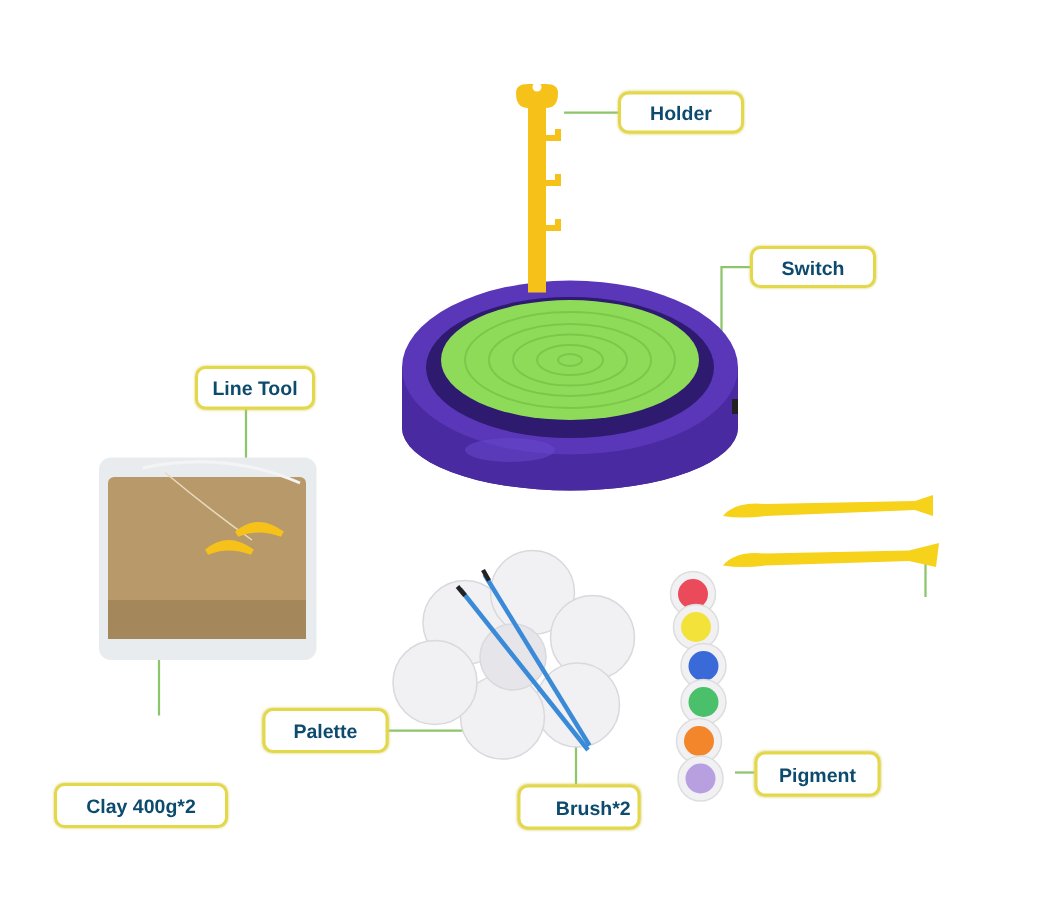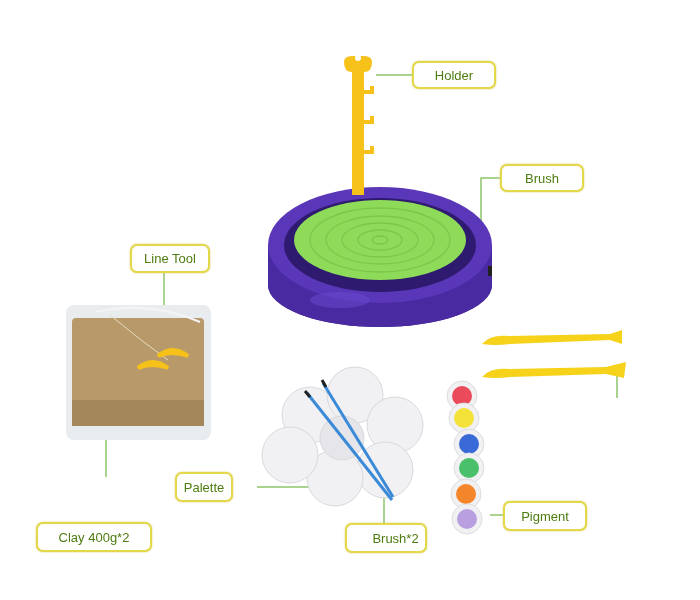--- a/index.html
+++ b/index.html
@@ -2,21 +2,21 @@
 <html><head>
 <meta charset="utf-8">
 <style>
   html, body { margin: 0; padding: 0; background: #ffffff; }
   body { width: 700px; height: 600px; position: relative; overflow: hidden; font-family: "Liberation Sans", sans-serif; }
   .stage { position: absolute; left: 0; top: 0; width: 700px; height: 600px; }
   .label {
     position: absolute; box-sizing: border-box;
     border: 2.5px solid #e3d84a; border-radius: 7px; background: #fff;
     box-shadow: 0 0 2px #d8cf6a;
-    font-weight: normal; font-size: 13px; color: #4d7c0f;
+    font-weight: bold; font-size: 13px; color: #0c4a6e;
     display: flex; align-items: center; justify-content: center;
     white-space: nowrap;
     text-align: center;
   }
   .art { position: absolute; left: 0; top: 0; }
 </style>
 </head>
 <body>
 
 <div class="stage">
@@ -104,20 +104,20 @@
       <circle cx="469" cy="468" r="15" fill="#f1f1f4" stroke="#ddd"></circle>
         <circle cx="469" cy="468" r="10" fill="#4ac06a"></circle>
       <circle cx="466" cy="494" r="15" fill="#f1f1f4" stroke="#ddd"></circle>
         <circle cx="466" cy="494" r="10" fill="#f3852a"></circle>
       <circle cx="467" cy="519" r="15" fill="#f1f1f4" stroke="#ddd"></circle>
         <circle cx="467" cy="519" r="10" fill="#b8a0e0"></circle>
     </g>
   </svg>
 
   <div class="label" style="left:412px;top:61px;width:84px;height:28px;">Holder</div>
-  <div class="label" style="left:500px;top:164px;width:84px;height:28px;">Brush</div>
+  <div class="label" style="left:500px;top:164px;width:84px;height:28px;">Switch</div>
   <div class="label" style="left:130px;top:244px;width:80px;height:29px;">Line Tool</div>
   <div class="label" style="left:36px;top:474px;width:116px;height:30px;margin-top:48px;">Clay 400g*2</div>
-  <div class="label" style="left:175px;top:472px;width:58px;height:30px;">Palette</div>
+  <div class="label" style="left:175px;top:472px;width:84px;height:30px;">Palette</div>
   <div class="label" style="left:345px;top:523px;width:82px;height:30px;padding-left:19px;">Brush*2</div>
   <div class="label" style="left:503px;top:501px;width:84px;height:30px;">Pigment</div>
 
 </div>
 
 </body></html>

